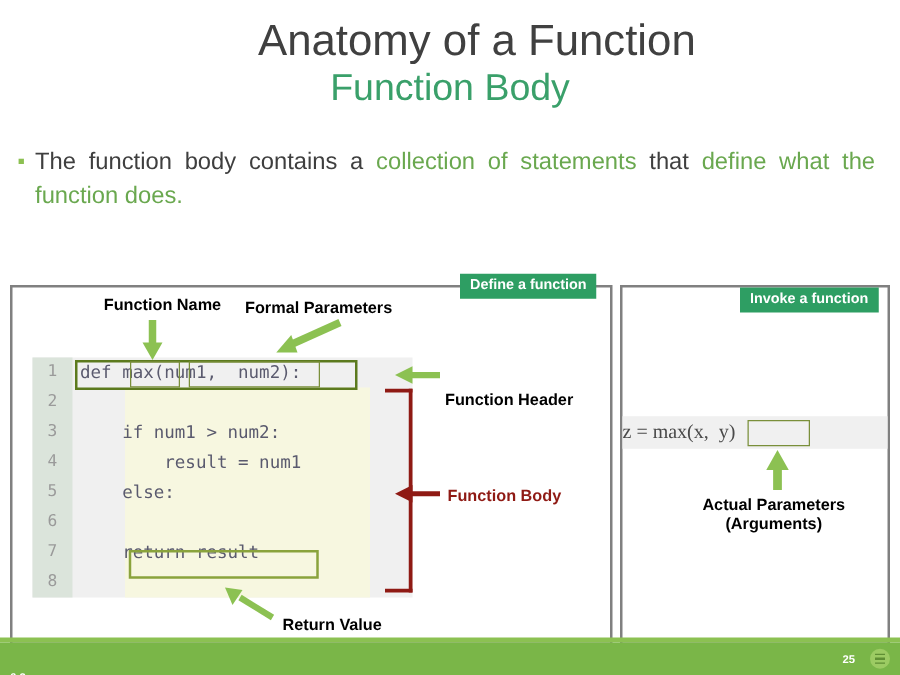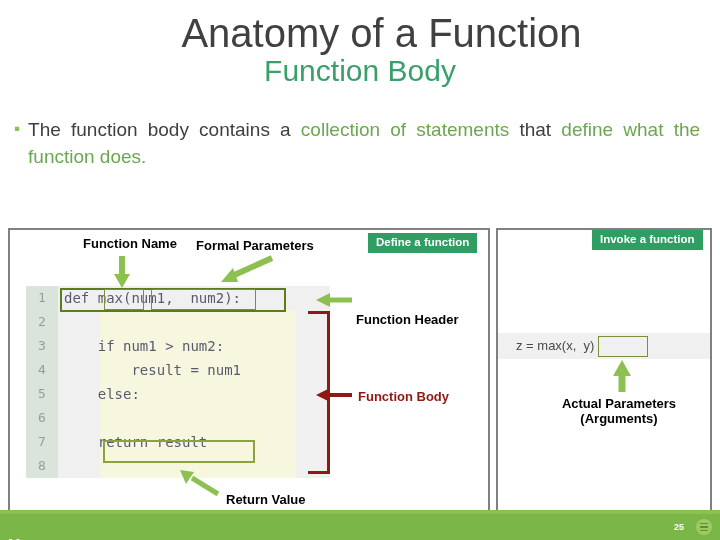--- a/index.html
+++ b/index.html
@@ -15,21 +15,21 @@
     background: #ffffff;
   }
 
   
   .title-block {
     position: absolute;
     top: 14px; left: 0; width: 720px;
     text-align: center;
   }
   .title-main {
-    font-size: 40px;
+    font-size: 35px;
     color: #404040;
     line-height: 38px;
     letter-spacing: 0px;
     padding-left: 43px;
   }
   .title-sub {
     font-size: 30px;
     color: #3aa06a;
     line-height: 38px;
   }
@@ -70,21 +70,21 @@
   .tab {
     position: absolute;
     background: #2e9e63;
     color: #ffffff;
     font-size: 11.5px;
     font-weight: bold;
     padding: 3px 8px 4px 8px;
     white-space: nowrap;
     line-height: 13px;
   }
-  #tab-define { left: 368px; top: 233px; }
+  #tab-define { left: 368px; top: 219px; }
   #tab-invoke { left: 592px; top: 230px; text-align: right; }
 
   
   .lbl {
     position: absolute;
     font-size: 12.5px;
     font-weight: bold;
     color: #000000;
     white-space: nowrap;
     line-height: 15px;
@@ -193,26 +193,26 @@
     box-sizing: border-box;
     z-index: 5;
   }
 
   
   #invoke-code {
     position: absolute;
     left: 498px; top: 333px;
     width: 212px; height: 26px;
     background: #f0f0f0;
-    font-family: Liberation Sans, sans-serif;
-    font-size: 13px;
+    font-family: Liberation Serif, serif;
+    font-size: 16px;
     line-height: 26px;
     color: #4a4a4a;
     white-space: pre;
-    padding-left: 18px;
+    padding-left: 0;
     box-sizing: border-box;
   }
 
   
   #arrows {
     position: absolute;
     left: 0; top: 0;
     width: 720px; height: 540px;
     pointer-events: none;
     z-index: 6;

